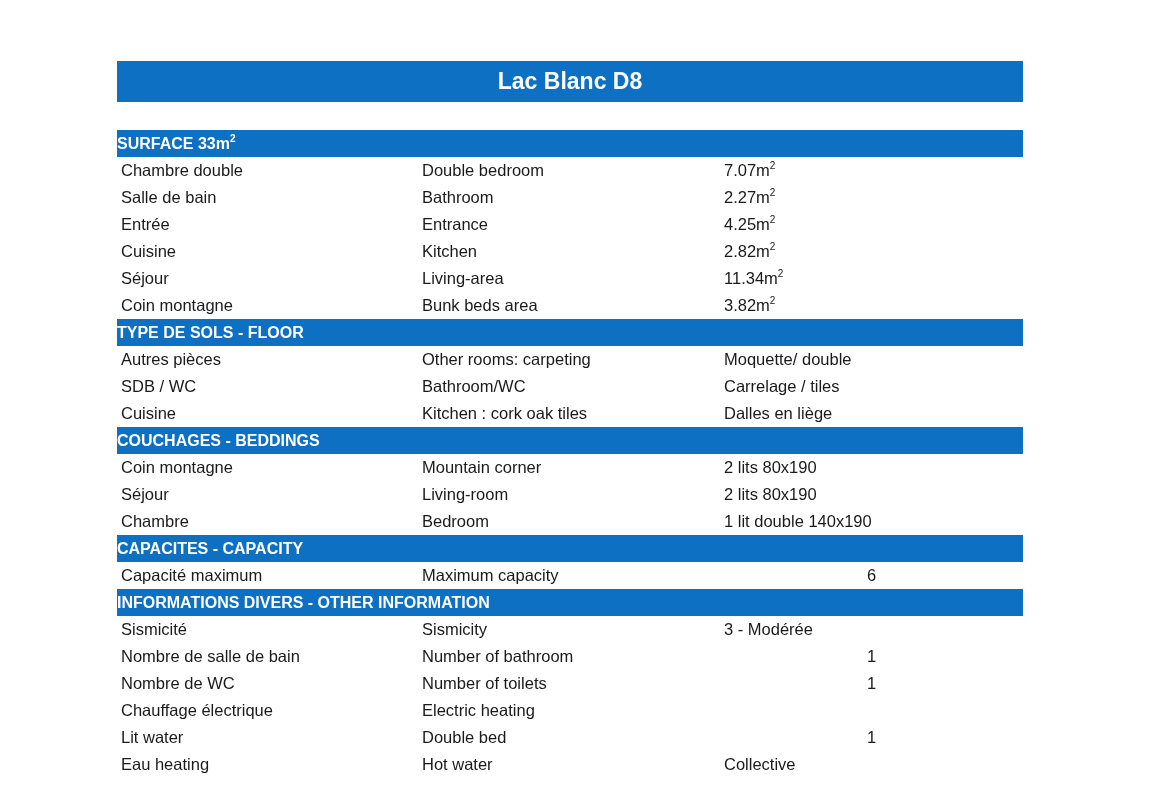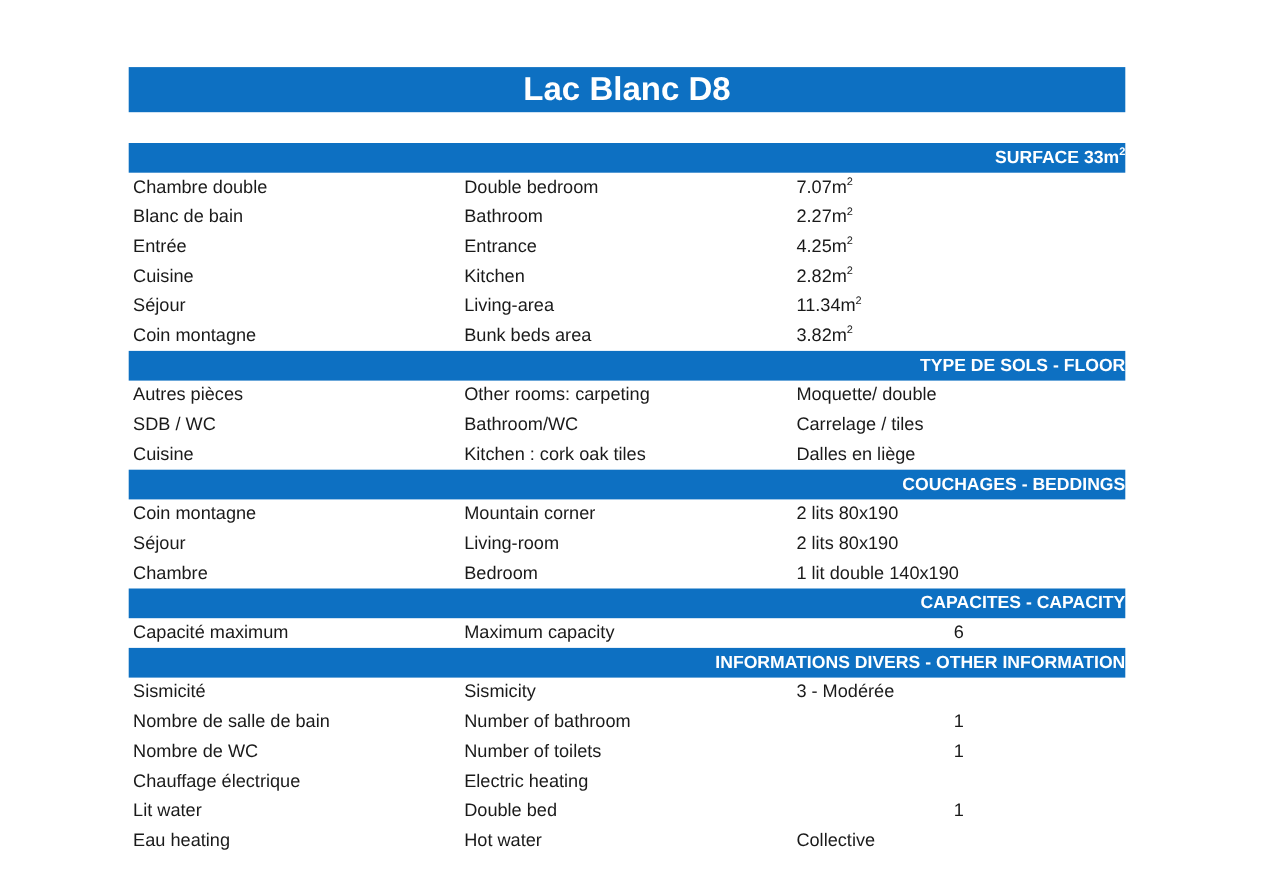--- a/index.html
+++ b/index.html
@@ -1,22 +1,22 @@
 <!DOCTYPE html>
 <html><head>
 <meta charset="utf-8">
 <style>
   html, body { margin: 0; padding: 0; background: #ffffff; }
   body { width: 1152px; height: 811px; position: relative; overflow: hidden;
          font-family: "Liberation Sans", sans-serif; color: #1a1a1a; }
   .title-bar { position: absolute; left: 117px; top: 61px; width: 906px; height: 41px;
                background: #0d70c2; color: #fff; text-align: center;
-               font-size: 30px; font-weight: bold; line-height: 41px; }
+               font-size: 23px; font-weight: bold; line-height: 41px; }
   .sheet { position: absolute; left: 117px; top: 130px; width: 906px; }
-  .sec { height: 27px; background: #0d70c2; color: #fff; text-align: right;
+  .sec { height: 27px; background: #0d70c2; color: #fff; text-align: left;
          font-weight: bold; font-size: 16px; line-height: 27px; }
   .row { height: 27px; position: relative; font-size: 16.5px; line-height: 27px; }
   .row span { position: absolute; top: 0; white-space: nowrap; }
   .c1 { left: 4px; }
   .c2 { left: 305px; }
   .c3 { left: 607px; }
   .c3.num { left: 750px; }
   sup { font-size: 10px; line-height: 0; vertical-align: 7px; }
 </style>
 </head>
@@ -24,21 +24,21 @@
 
 <div class="title-bar">Lac Blanc D8</div>
 <div class="sheet" id="sheet">
     <div class="sec">SURFACE 33m<sup>2</sup></div>
     <div class="row">
       <span class="c1">Chambre double</span>
       <span class="c2">Double bedroom</span>
       <span class="c3">7.07m<sup>2</sup></span>
     </div>
     <div class="row">
-      <span class="c1">Blanc de bain</span>
+      <span class="c1">Salle de bain</span>
       <span class="c2">Bathroom</span>
       <span class="c3">2.27m<sup>2</sup></span>
     </div>
     <div class="row">
       <span class="c1">Entrée</span>
       <span class="c2">Entrance</span>
       <span class="c3">4.25m<sup>2</sup></span>
     </div>
     <div class="row">
       <span class="c1">Cuisine</span>

